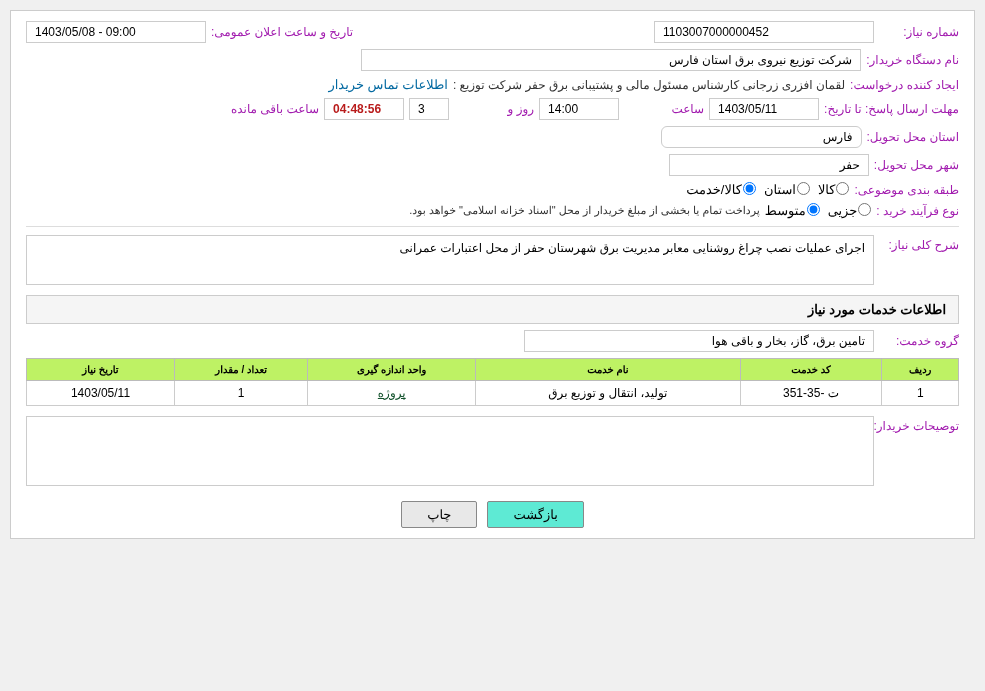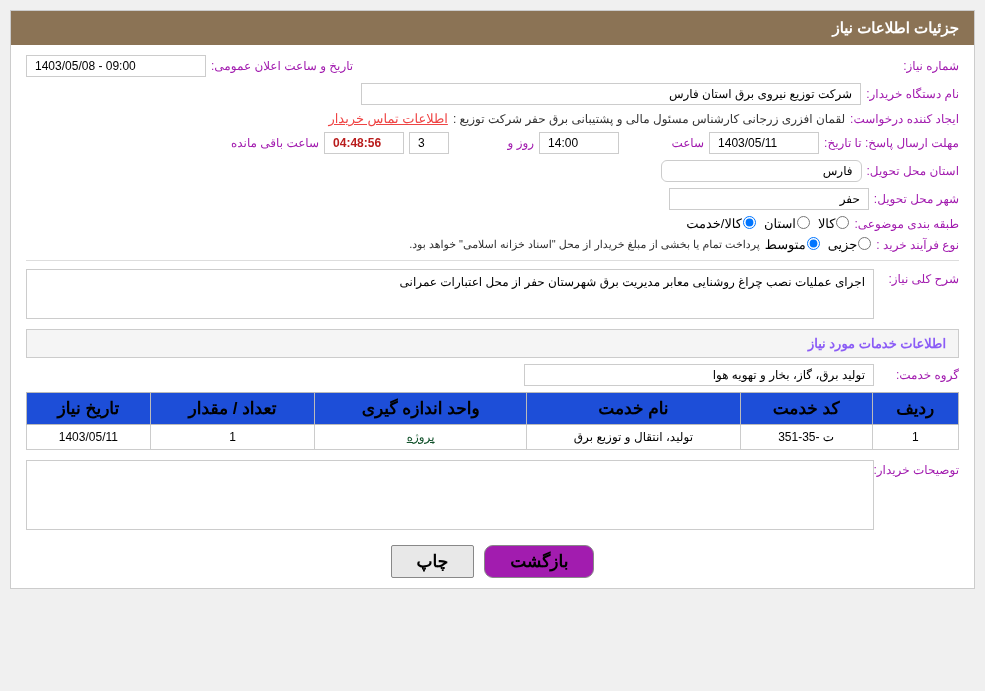--- a/index.html
+++ b/index.html
@@ -55,43 +55,43 @@
       text-align: left;
     }
     .section-header {
       background: #f5f5f5;
       border: 1px solid #ccc;
       text-align: right;
       padding: 6px 12px;
       font-size: 13px;
       font-weight: bold;
       margin: 10px 0 6px 0;
-      color: #8b5cf6;
-    }
-    .link-blue { color: #ef4444; text-decoration: underline; cursor: pointer; }
+      color: #000000;
+    }
+    .link-blue { color: #0369a1; cursor: pointer; }
     .radio-group {
       display: flex;
       align-items: center;
       gap: 8px;
     }
     .radio-item {
       display: flex;
       align-items: flex-start;
       gap: 1px;
     }
     .table-wrap {
       width: 100%;
       border-collapse: collapse;
       margin-top: 5px;
     }
     .table-wrap th {
-      background: #1d4ed8;
+      background: #bef264;
       border: 1px solid #bbb;
       padding: 5px 8px;
-      font-size: 17px;
+      font-size: 10px;
       text-align: center;
     }
     .table-wrap td {
       border: 1px solid #ccc;
       padding: 5px 8px;
       font-size: 12px;
       text-align: center;
     }
     .link-orange { color: #14532d; text-decoration: underline; cursor: pointer; }
     .textarea-box {
@@ -105,53 +105,51 @@
     }
     .btn-area {
       text-align: center;
       margin-top: 15px;
       display: flex;
       justify-content: center;
       gap: 10px;
     }
     .btn {
       padding: 5px 25px;
-      font-size: 17px;
+      font-size: 13px;
       cursor: pointer;
       border: 1px solid #888;
       border-radius: 2px;
-      font-weight: bold;
     }
     .btn-print {
       background: #e8e8e8;
     }
     .btn-back {
-      background: #a21caf;
-      border-radius: 9px;
+      background: #5eead4;
     }
     .note-text {
       font-size: 12px;
       color: #333;
     }
     .divider {
       border: none;
       border-top: 1px solid #ddd;
       margin: 8px 0;
     }
   </style>
 </head>
 <body>
 
 <div class="page-wrapper">
   <div class="main-card">
-    <div class="card-header">جزئیات اطلاعات نیاز</div>
     <div class="card-body">
 
       <div class="info-row">
         <span class="label">شماره نیاز:</span>
+        <div class="value-box value-box-ltr" style="width:220px;">1103007000000452</div>
         <div style="flex:1;"></div>
         <span class="label">تاریخ و ساعت اعلان عمومی:</span>
         <div class="value-box value-box-ltr" style="width:180px;">1403/05/08 - 09:00</div>
       </div>
 
       <div class="info-row">
         <span class="label">نام دستگاه خریدار:</span>
         <div class="value-box" style="width:500px;">شرکت توزیع نیروی برق استان فارس</div>
       </div>
 
@@ -221,21 +219,21 @@
 
       <div class="info-row" style="align-items:flex-start;">
         <span class="label" style="padding-top:3px;">شرح کلی نیاز:</span>
         <div class="value-box" style="flex:1;min-height:50px;padding:5px 8px;">اجرای عملیات نصب چراغ روشنایی معابر مدیریت برق شهرستان حفر از محل اعتبارات عمرانی</div>
       </div>
 
       <div class="section-header">اطلاعات خدمات مورد نیاز</div>
 
       <div class="info-row">
         <span class="label">گروه خدمت:</span>
-        <div class="value-box" style="width:350px;">تولید برق، گاز، بخار و تهویه هوا</div>
+        <div class="value-box" style="width:350px;">تامین برق، گاز، بخار و باقی هوا</div>
       </div>
 
       <table class="table-wrap">
         <thead>
           <tr>
             <th>ردیف</th>
             <th>کد خدمت</th>
             <th>نام خدمت</th>
             <th>واحد اندازه گیری</th>
             <th>تعداد / مقدار</th>

